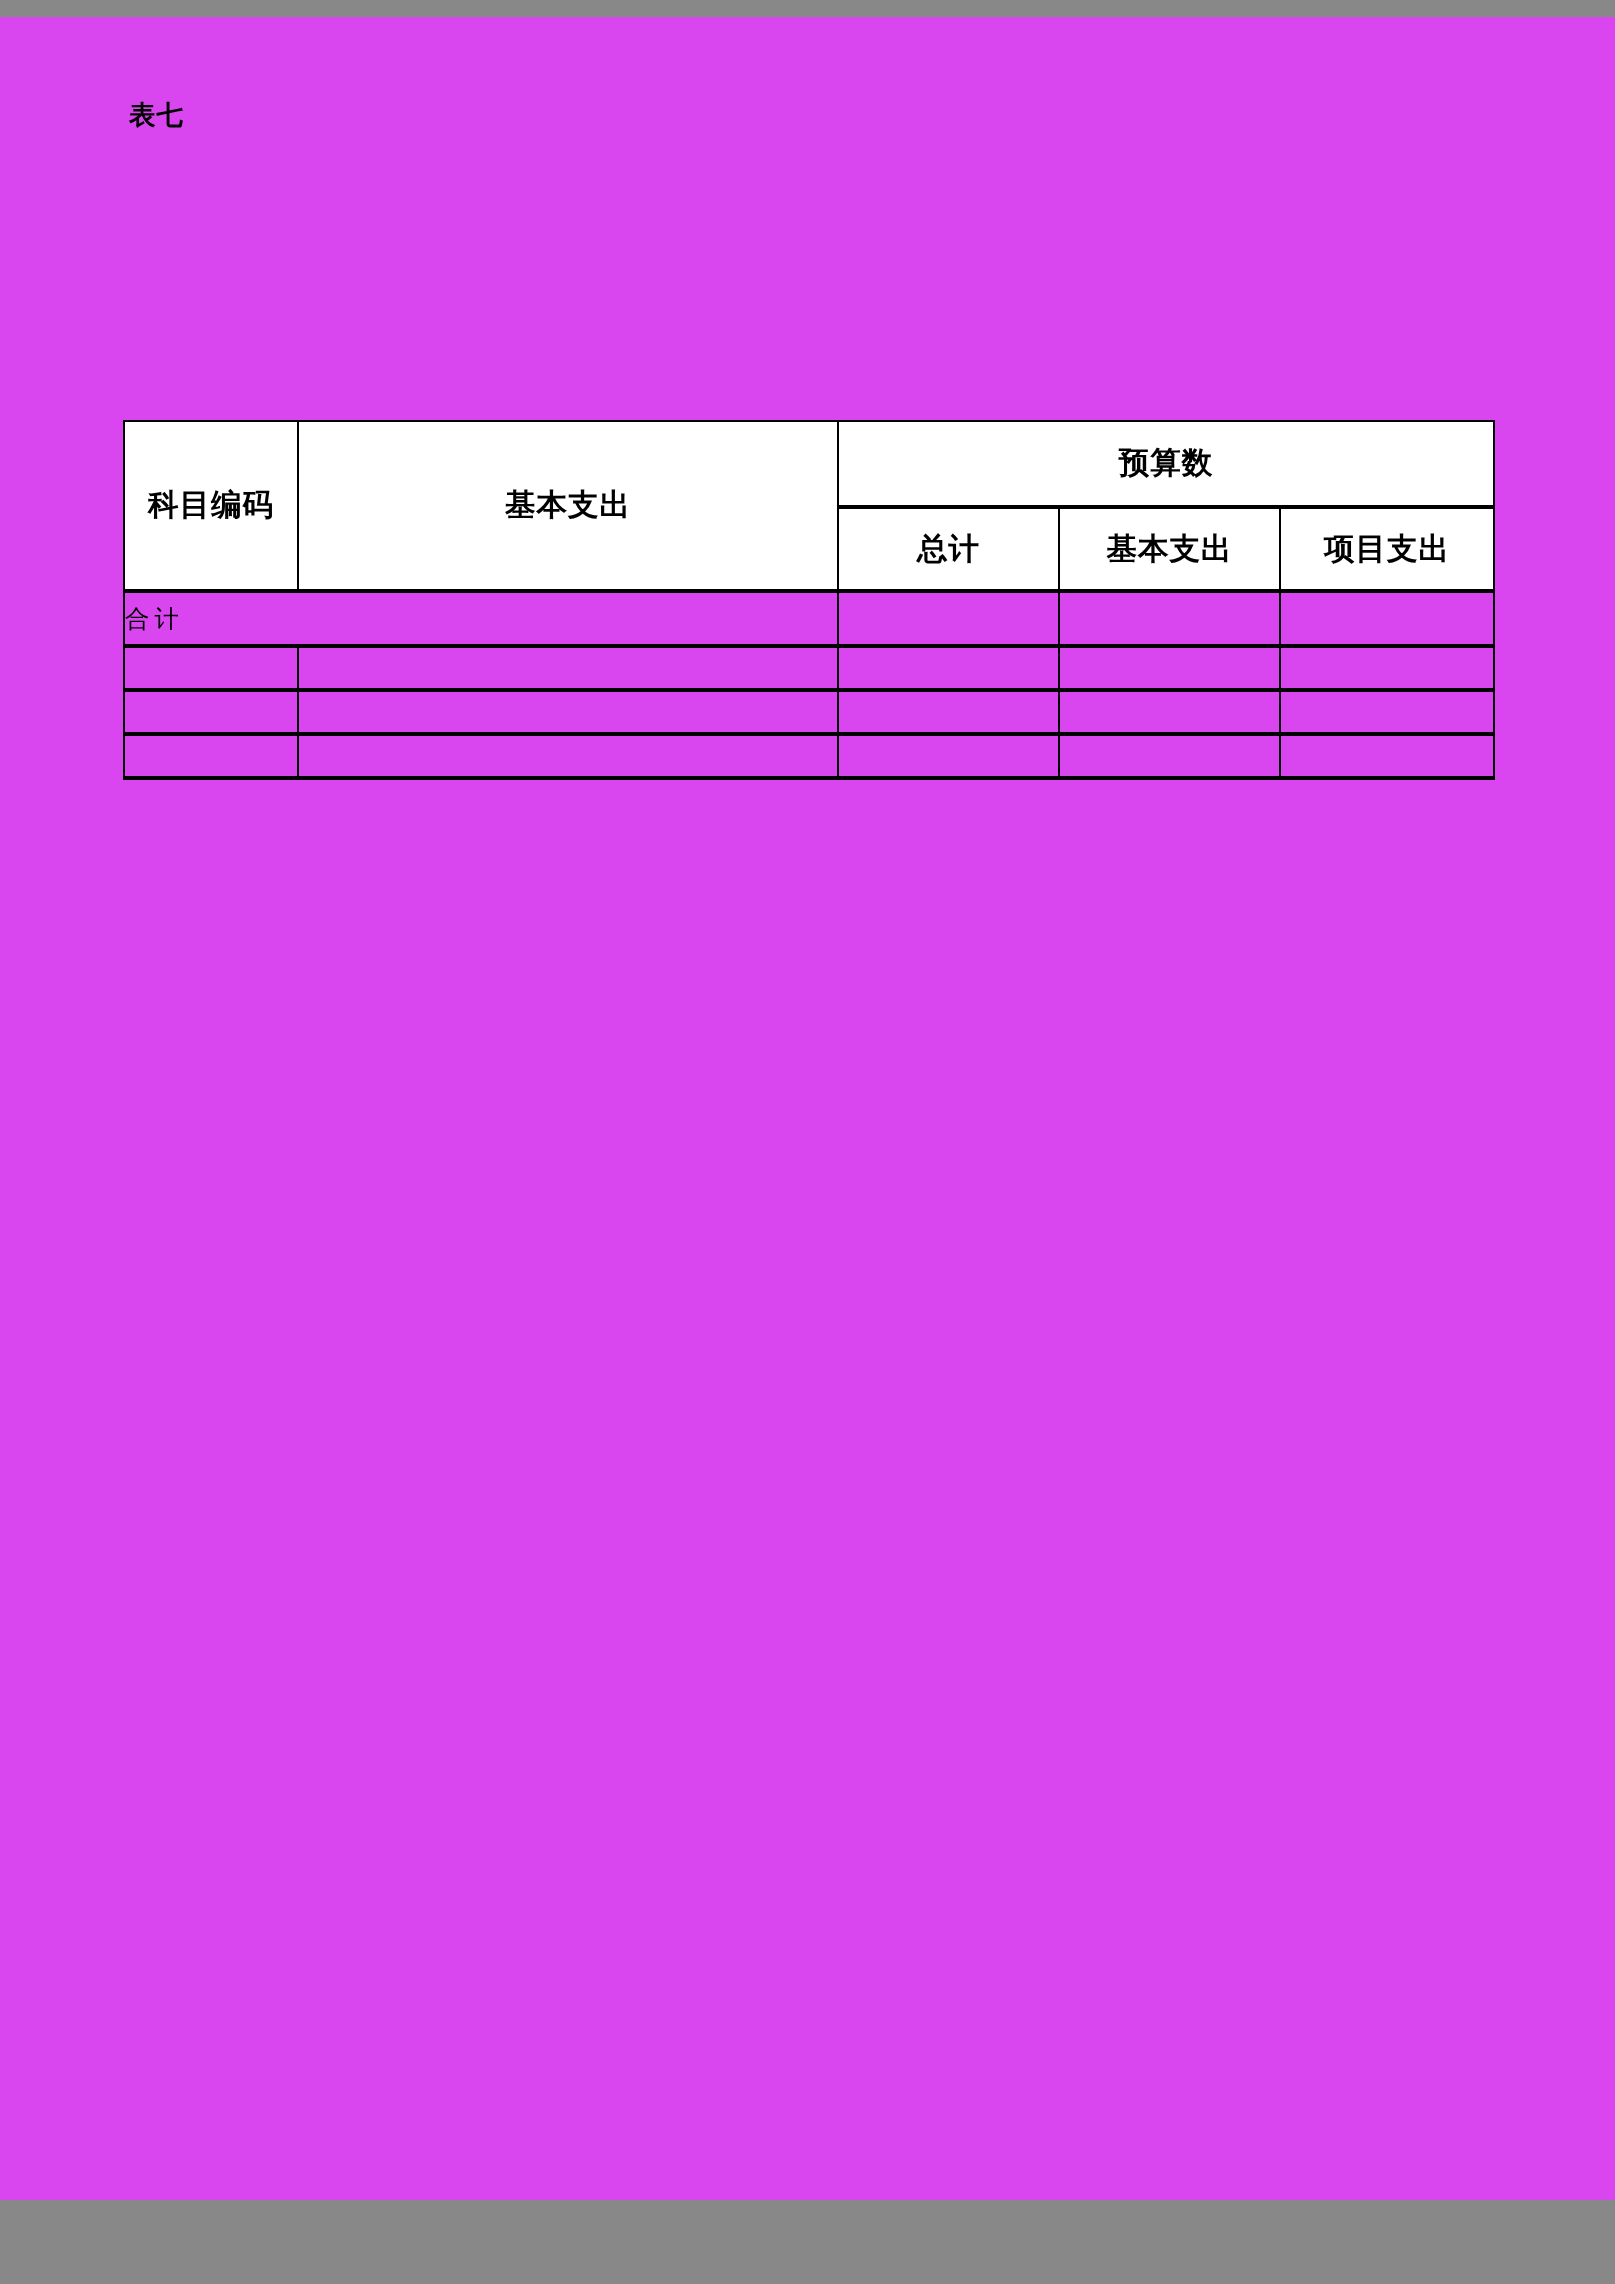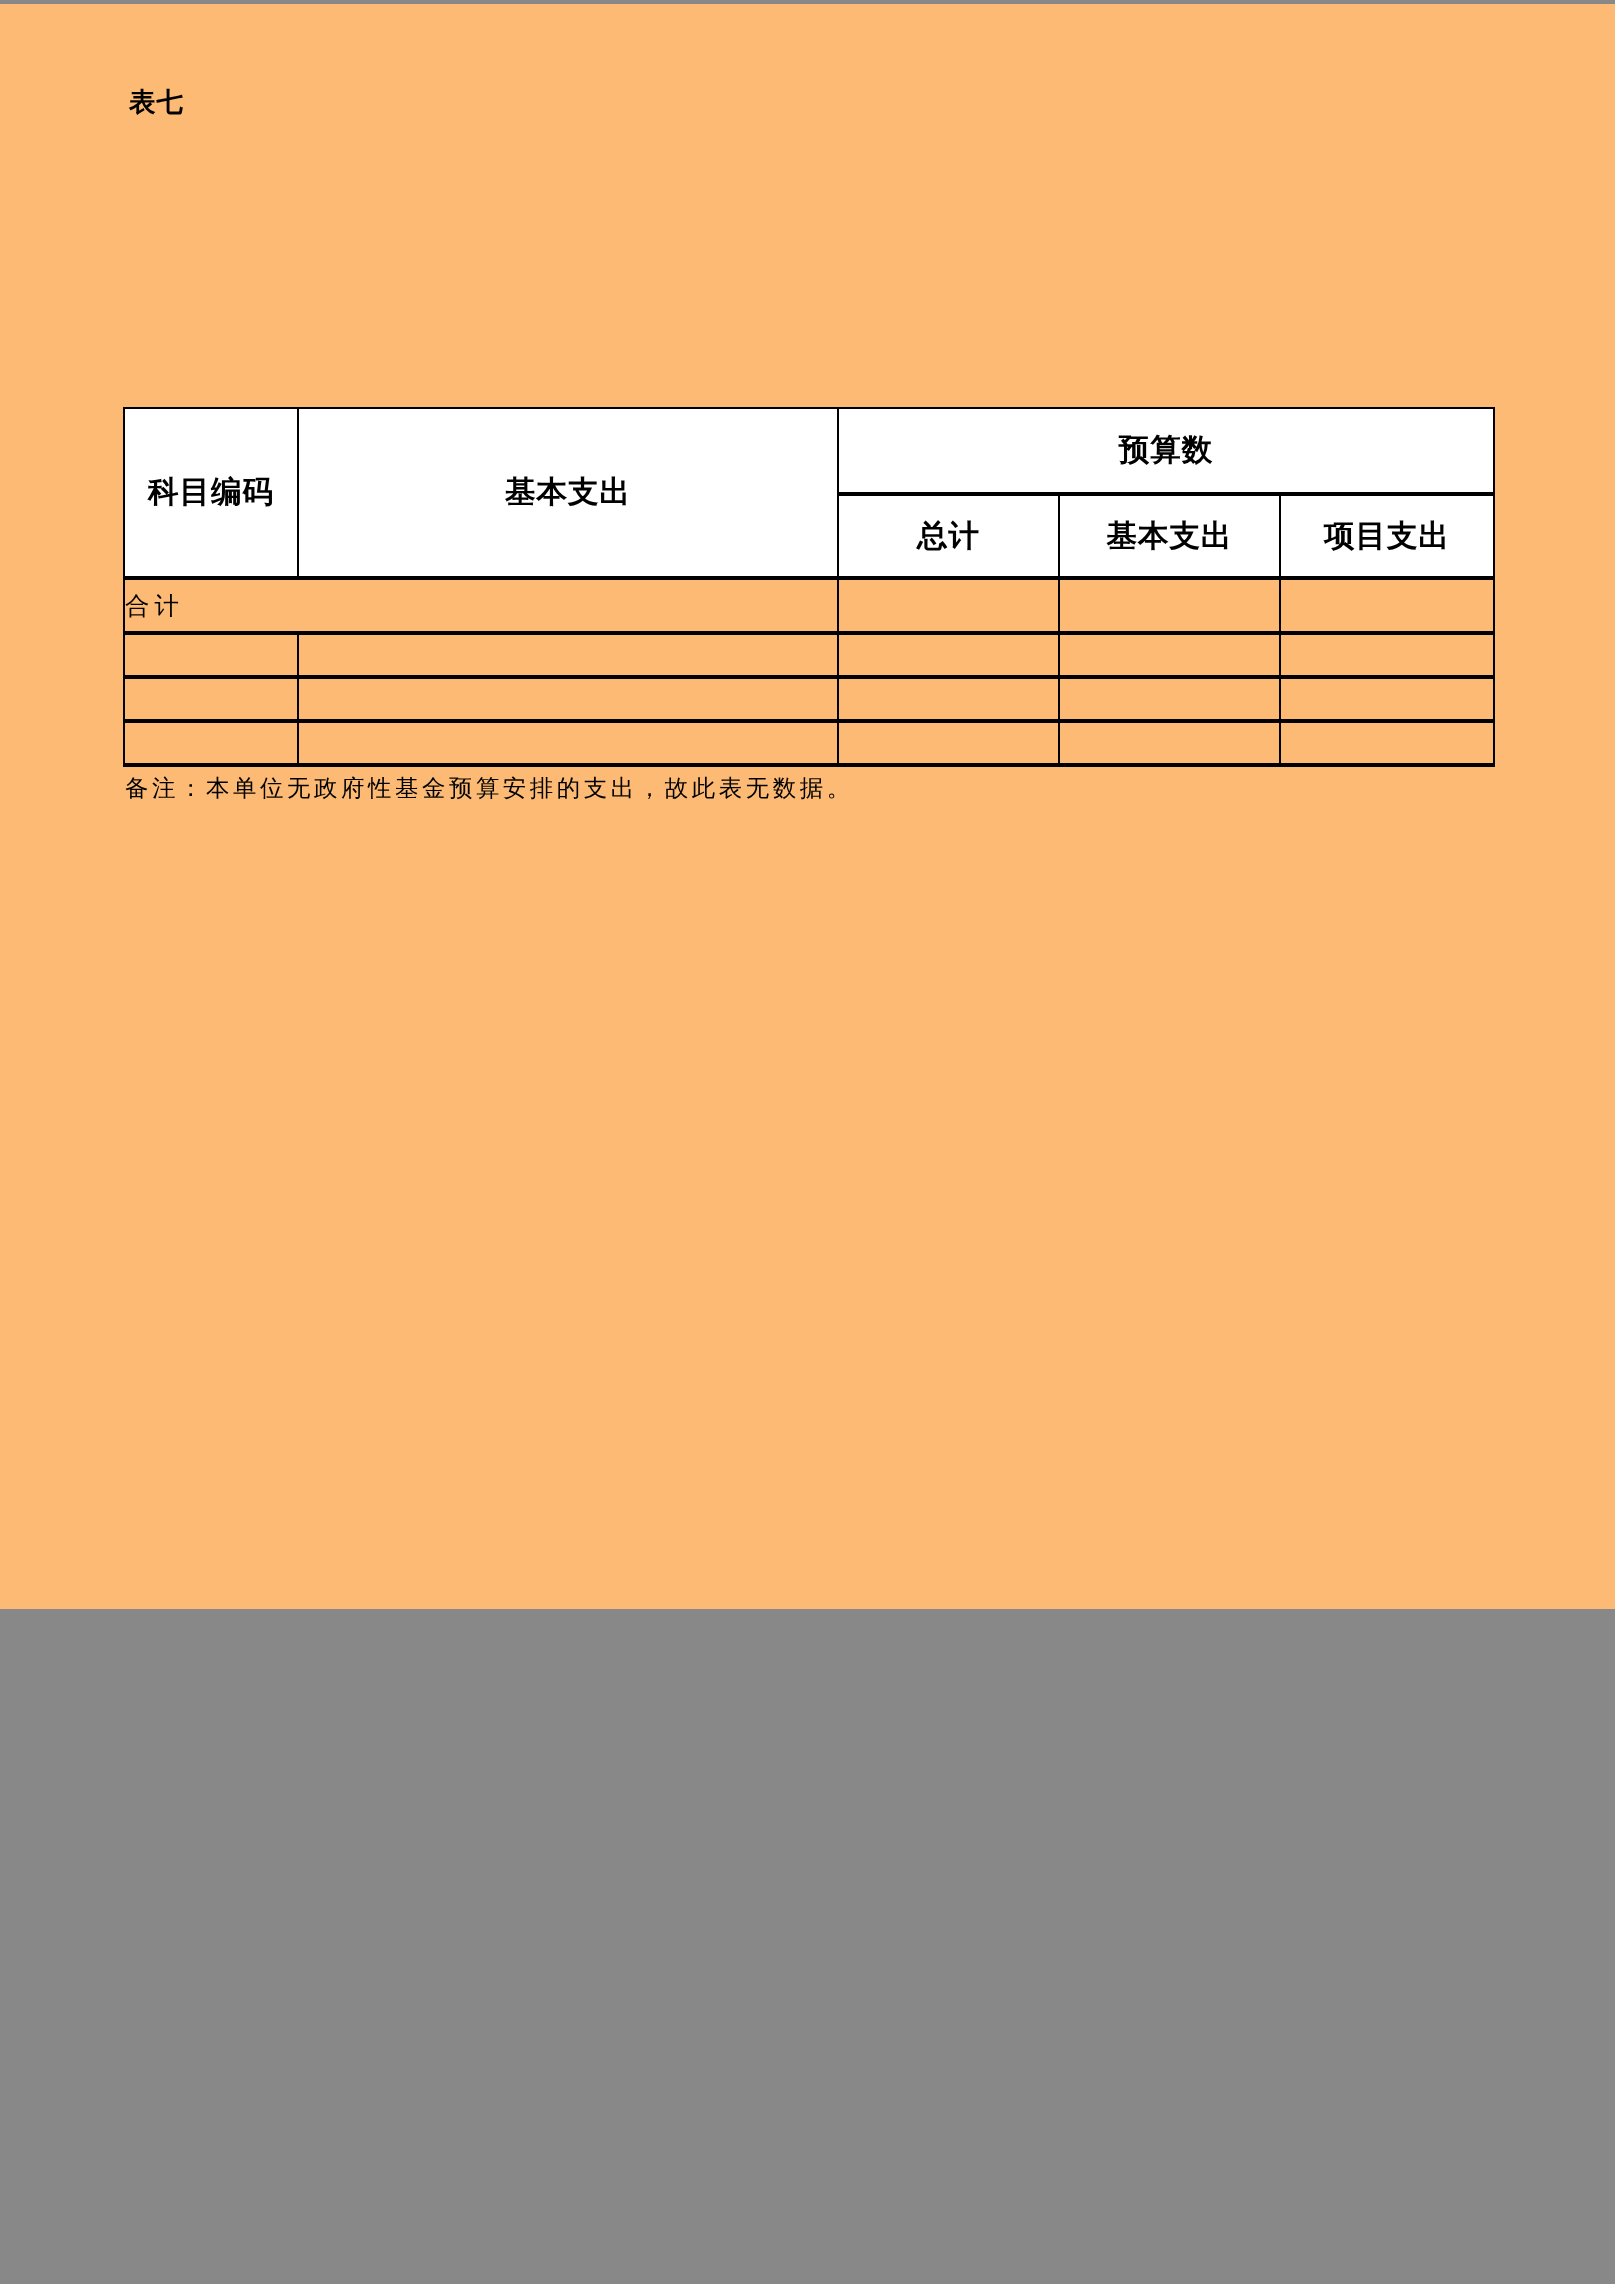--- a/index.html
+++ b/index.html
@@ -1,21 +1,21 @@
 <!DOCTYPE html>
 <html style="font-size:8.1px"><head>
 <meta charset="utf-8">
 <style>
   html, body { margin: 0; padding: 0; background: #888; }
   .page {
     position: relative;
     width: 1616px;
-    height: 1605px;
-    margin: 4px auto;
-    background: #fdba74;
+    height: 2183px;
+    margin: 17px auto;
+    background: #d946ef;
     color: #000000;
     font-family: "Liberation Serif", serif;
     overflow: hidden;
   }
   .table-label {
     position: absolute;
     left: 129px;
     top: 84px;
     font-family: "Liberation Sans", sans-serif;
     font-weight: 700;
@@ -152,16 +152,15 @@
       <tr class="row-empty">
         <td class="data-cell"></td>
         <td class="data-cell"></td>
         <td class="data-cell"></td>
         <td class="data-cell"></td>
         <td class="data-cell"></td>
       </tr>
     </tbody>
   </table>
 
-  <div class="remark">备注：本单位无政府性基金预算安排的支出，故此表无数据。</div>
 
 </div>
 
 
 </body></html>

